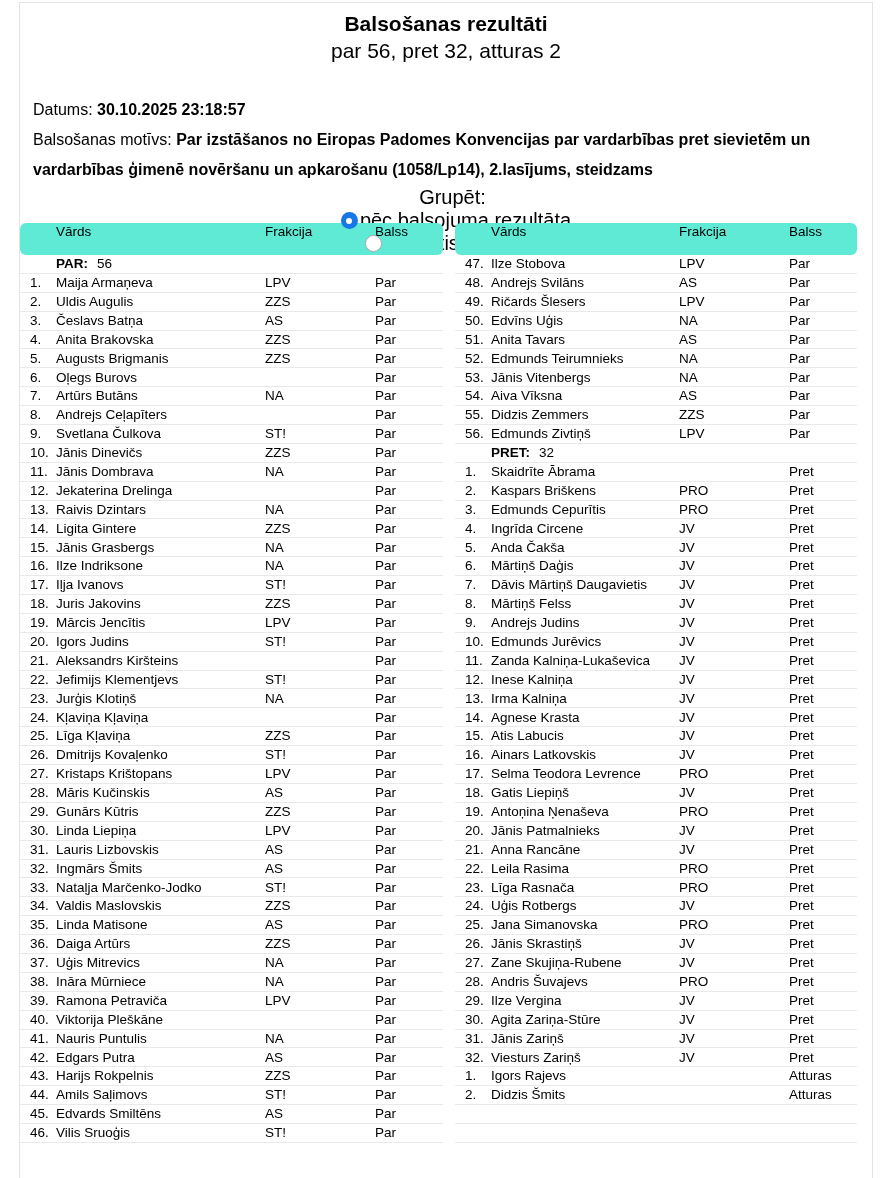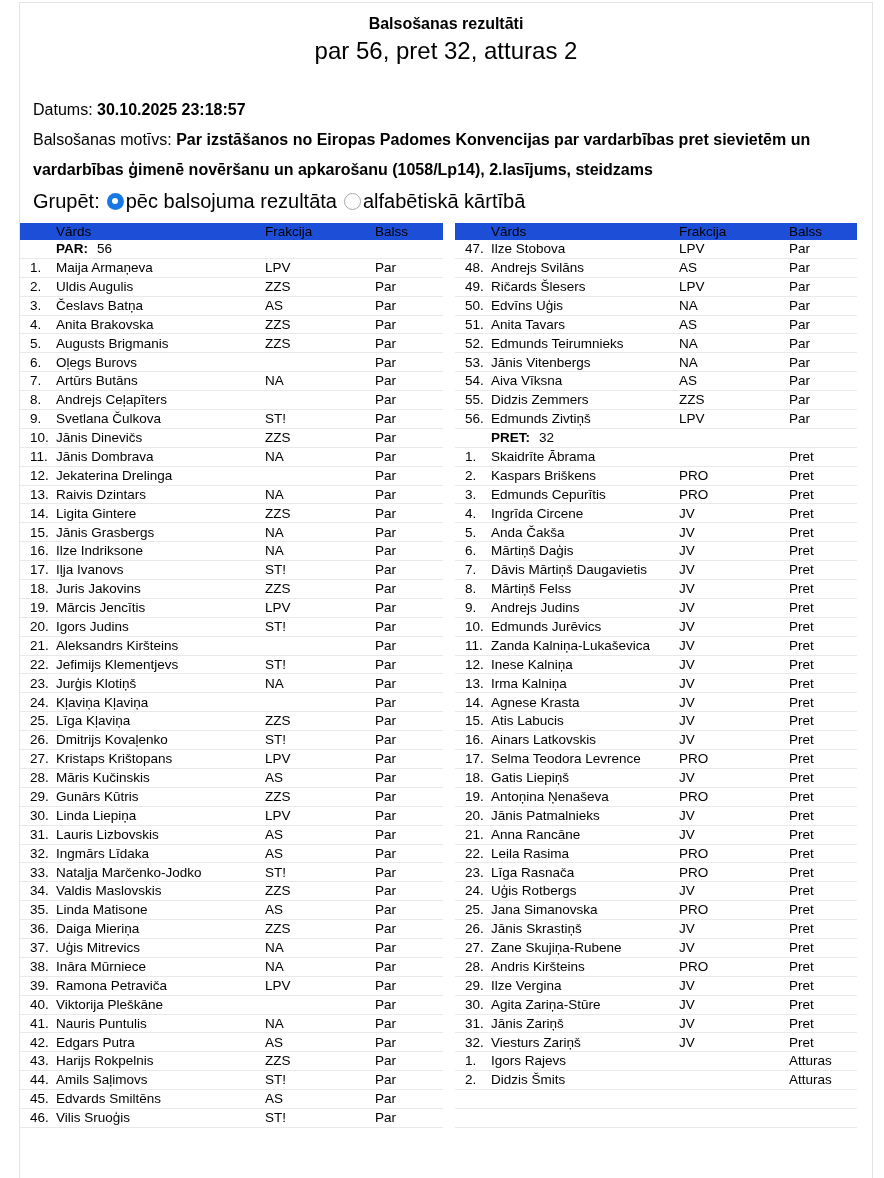--- a/index.html
+++ b/index.html
@@ -5,42 +5,42 @@
   html,body{margin:0;padding:0;}
   body{
     width:884px;height:1178px;background:#fff;position:relative;overflow:hidden;
     font-family:"Liberation Sans",sans-serif;color:#000;
     -webkit-font-smoothing:antialiased;
   }
   .sheet{
     position:absolute;left:19px;top:2px;width:854px;height:1320px;
     border:1px solid #e4e4e4;box-sizing:border-box;background:#fff;
   }
-  .page-title{ text-align:center;font-size:16px;font-weight:bold;margin-top:10px;line-height:22px;}
-  .page-summary{ text-align:center;font-size:24px;margin-top:3px;line-height:26px;}
+  .page-title{ text-align:center;font-size:21px;font-weight:bold;margin-top:10px;line-height:22px;}
+  .page-summary{ text-align:center;font-size:21px;margin-top:3px;line-height:26px;}
   .info{ margin:31px 8px 0 13px;font-size:16px;line-height:30px;}
   .info .lbl{font-weight:normal;}
   .info b{font-weight:bold;}
-  .group-row{ margin:1px 0 0 13px;font-size:20px;display:flex;align-items:center;height:30px;}
+  .group-row{ margin:1px 0 0 13px;font-size:20px;display:flex;align-items:center;height:30px;flex-direction:column;}
   .radio{ width:17px;height:17px;border-radius:50%;display:inline-block;flex:0 0 auto;position:relative;}
   .radio.checked{ background:#1877e6;}
   .radio.checked::after{ content:"";position:absolute;left:5.5px;top:5.5px;width:6px;height:6px;border-radius:50%;background:#fff;}
   .radio.unchecked{ background:#fff;border:1.5px solid #a8a8a8;box-sizing:border-box;}
   .opt{display:flex;align-items:center;margin-left:7px;cursor:default;}
   .opt .radio{margin-right:2px;}
   .tables{ display:flex;gap:12px;margin-top:7px;margin-left:0px;}
   .vtable{flex:0 0 auto;}
   .vtable.left{width:423px;}
   .vtable.right{width:402px;}
   .thead,.trow{
     display:grid;grid-template-columns:26px 1fr 110px 68px;
     padding-left:10px;box-sizing:border-box;font-size:13.5px;
     white-space:nowrap;overflow:hidden;
   }
-  .thead{ background:#1d4ed8;height:17px;line-height:17px;}
+  .thead{ background:#5eead4;height:32px;line-height:17px;border-radius:6px;}
   .trow{ height:18.9px;line-height:17.5px;border-bottom:1px solid #e9e9e9;align-items:center;}
   .trow.group .c-name{font-weight:bold;}
   .trow.group .g-count{margin-left:9px;font-weight:normal;}
   .c-num,.c-name,.c-frak,.c-vote{overflow:hidden;}
 </style>
 </head>
 <body>
 
 <div class="sheet">
 
@@ -260,21 +260,21 @@
             <span class="c-vote">Par</span>
           </div>
           <div class="trow">
             <span class="c-num">31.</span>
             <span class="c-name">Lauris Lizbovskis</span>
             <span class="c-frak">AS</span>
             <span class="c-vote">Par</span>
           </div>
           <div class="trow">
             <span class="c-num">32.</span>
-            <span class="c-name">Ingmārs Līdaka</span>
+            <span class="c-name">Ingmārs Šmits</span>
             <span class="c-frak">AS</span>
             <span class="c-vote">Par</span>
           </div>
           <div class="trow">
             <span class="c-num">33.</span>
             <span class="c-name">Nataļja Marčenko-Jodko</span>
             <span class="c-frak">ST!</span>
             <span class="c-vote">Par</span>
           </div>
           <div class="trow">
@@ -284,21 +284,21 @@
             <span class="c-vote">Par</span>
           </div>
           <div class="trow">
             <span class="c-num">35.</span>
             <span class="c-name">Linda Matisone</span>
             <span class="c-frak">AS</span>
             <span class="c-vote">Par</span>
           </div>
           <div class="trow">
             <span class="c-num">36.</span>
-            <span class="c-name">Daiga Mieriņa</span>
+            <span class="c-name">Daiga Artūrs</span>
             <span class="c-frak">ZZS</span>
             <span class="c-vote">Par</span>
           </div>
           <div class="trow">
             <span class="c-num">37.</span>
             <span class="c-name">Uģis Mitrevics</span>
             <span class="c-frak">NA</span>
             <span class="c-vote">Par</span>
           </div>
           <div class="trow">
@@ -588,21 +588,21 @@
             <span class="c-vote">Pret</span>
           </div>
           <div class="trow">
             <span class="c-num">27.</span>
             <span class="c-name">Zane Skujiņa-Rubene</span>
             <span class="c-frak">JV</span>
             <span class="c-vote">Pret</span>
           </div>
           <div class="trow">
             <span class="c-num">28.</span>
-            <span class="c-name">Andris Kiršteins</span>
+            <span class="c-name">Andris Šuvajevs</span>
             <span class="c-frak">PRO</span>
             <span class="c-vote">Pret</span>
           </div>
           <div class="trow">
             <span class="c-num">29.</span>
             <span class="c-name">Ilze Vergina</span>
             <span class="c-frak">JV</span>
             <span class="c-vote">Pret</span>
           </div>
           <div class="trow">

